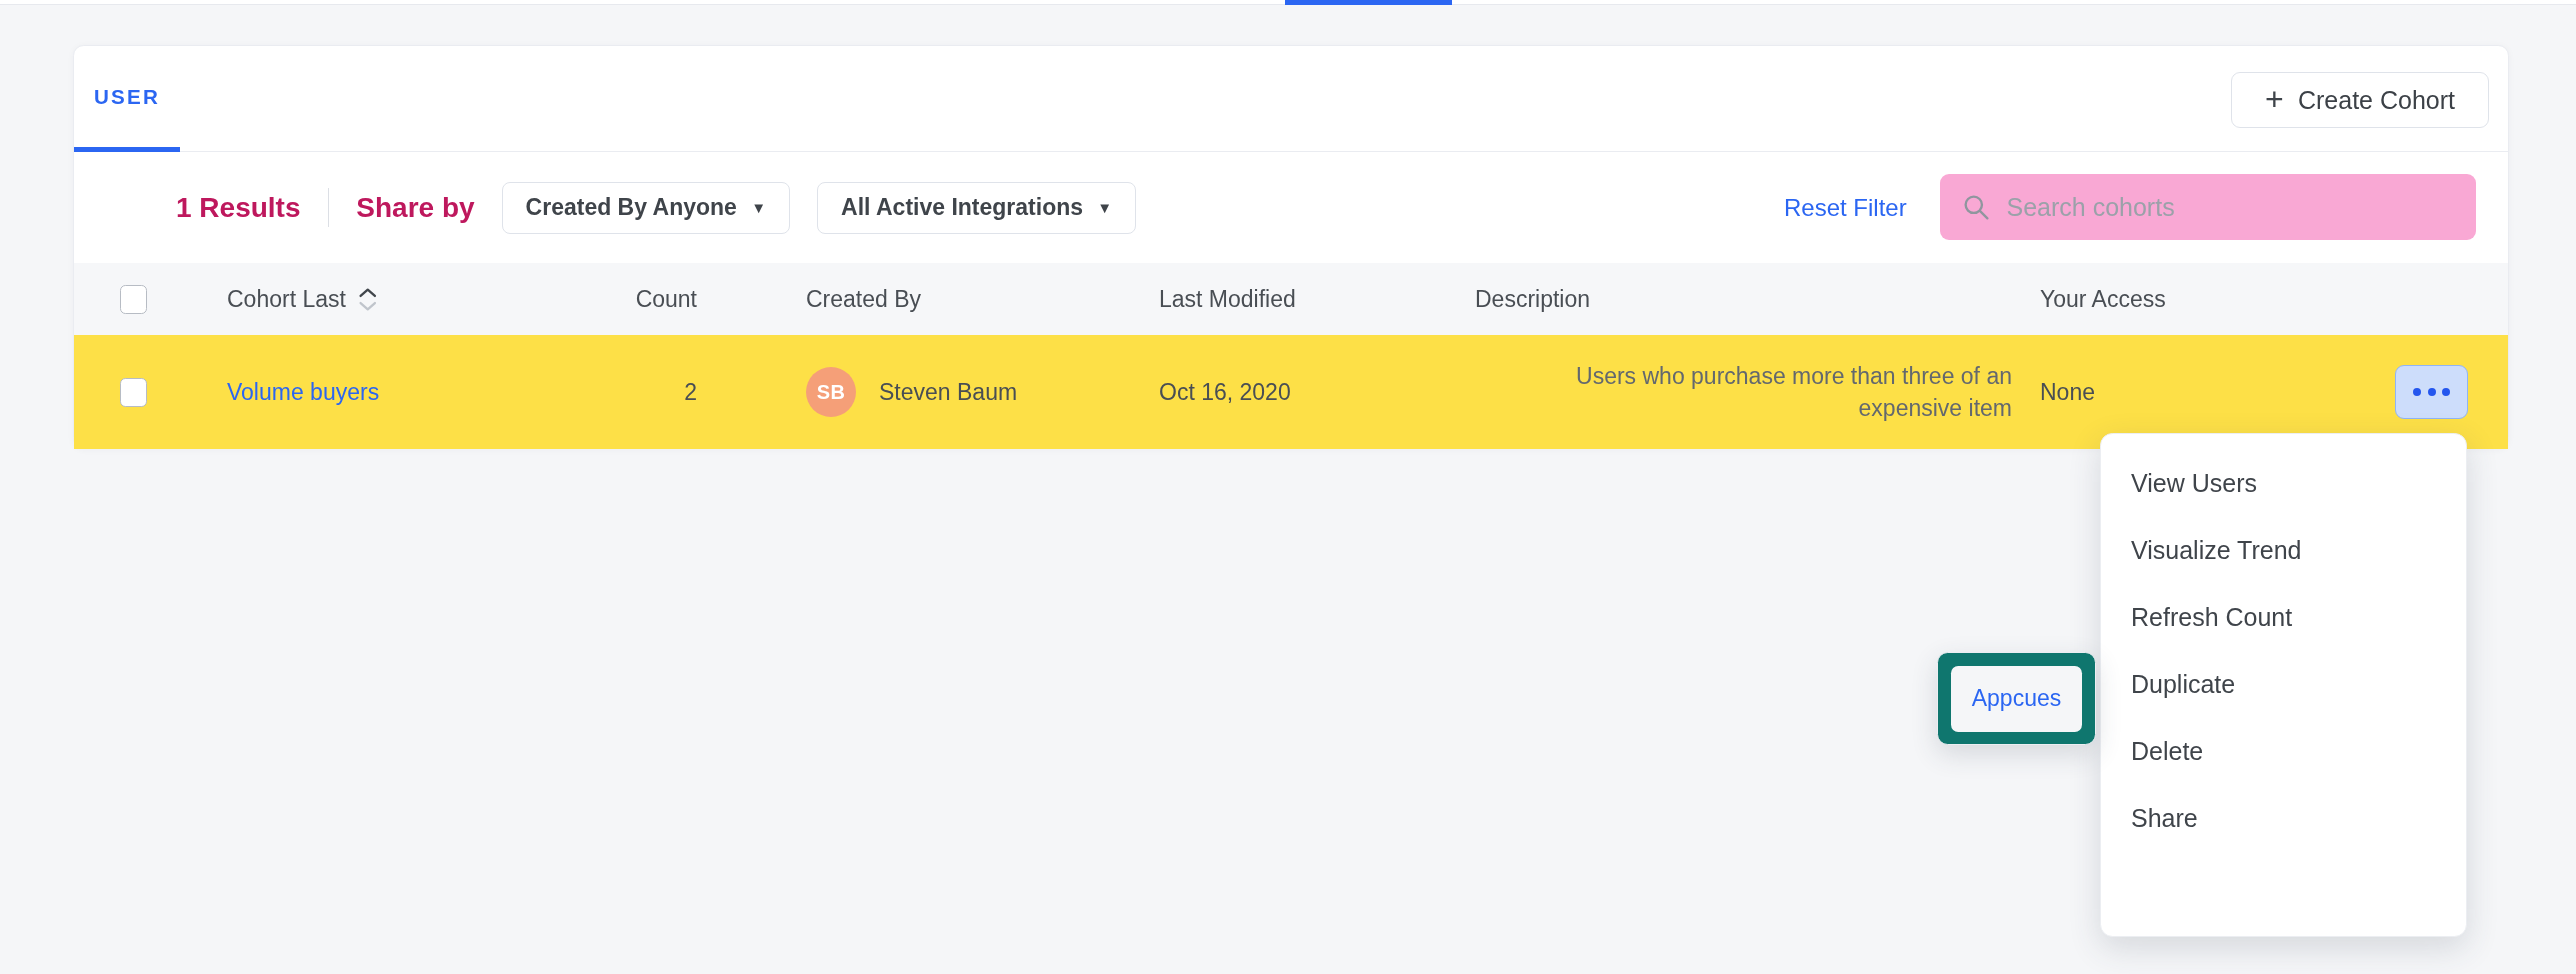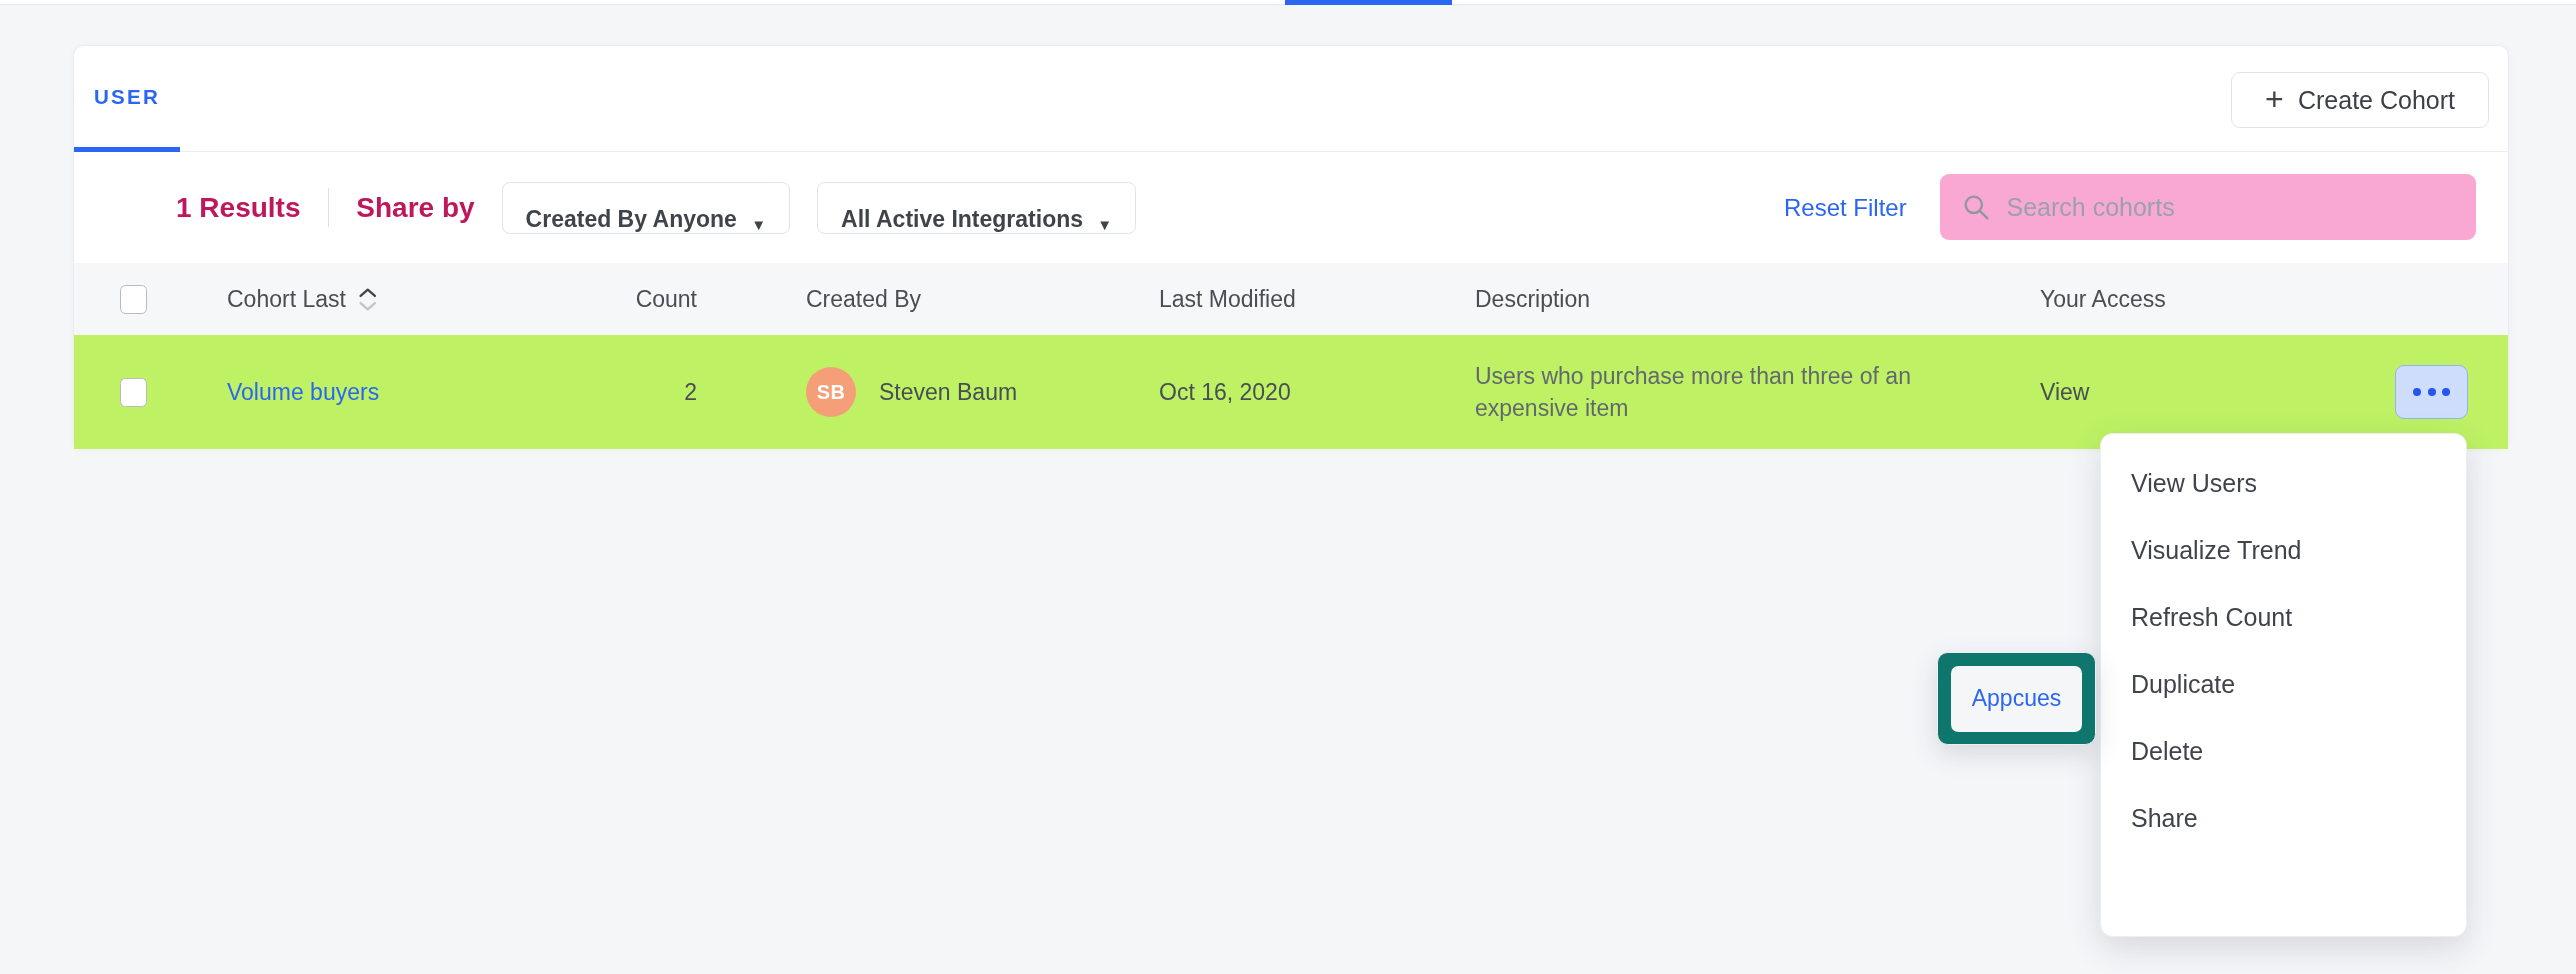--- a/index.html
+++ b/index.html
@@ -37,39 +37,39 @@
   }
   .plus-glyph { font-size:32px; font-weight:400; color:#3f444a; line-height:1; margin-top:-2.7px; }
 
   
   .filterbar { position:absolute; left:0; top:106px; width:100%; height:111px; }
   .filter-left { position:absolute; left:102px; top:0; height:111px; display:flex; align-items:center; gap:27px; }
   .results-label, .filterby-label { font-size:28px; font-weight:700; color:#be185d; white-space:nowrap; }
   .vdivider { width:1.8px; height:39px; background:#dcdfe5; }
   .dropdown-btn {
     height:52px; padding:0 23px; background:#fff; border:1.8px solid #dfe3ea; border-radius:8px;
-    display:flex; align-items:flex-end; gap:14.3px; font-size:23px; font-weight:700; color:#3f444a;
+    display:flex; align-items:center; gap:14.3px; font-size:23px; font-weight:700; color:#3f444a;
     white-space:nowrap; cursor:pointer;
   }
   .caret-down { font-size:15px; color:#3f444a; }
   .reset-link { position:absolute; left:1710px; top:0; height:111px; display:flex; align-items:center;
     color:#2b66f2; font-size:24px; cursor:pointer; white-space:nowrap; }
   .search-box {
     position:absolute; left:1866px; top:22.4px; width:536px; height:66px;
     background:#f9a8d4; border-radius:9px; display:flex; align-items:center; padding:0 21.5px; gap:16px;
   }
   .search-box input {
     border:none; outline:none; background:transparent; flex:1;
     font-family:"Liberation Sans", sans-serif; font-size:25px; color:#494e54;
   }
   .search-box input::placeholder { color:#9ba1a9; }
 
   
   .thead { position:absolute; left:0; top:217px; width:100%; height:73px; background:#f6f7f9; font-size:23px; color:#494e54; }
-  .trow  { position:absolute; left:0; top:289px; width:100%; height:114px; background:#bef264; font-size:23px; }
+  .trow  { position:absolute; left:0; top:289px; width:100%; height:114px; background:#fde047; font-size:23px;text-align:right; }
   .cell { position:absolute; top:0; height:100%; display:flex; align-items:center; }
   .col-check    { left:46px;  }
   .col-name     { left:153px; }
   .col-count    { left:502px; width:121px; justify-content:flex-end; }
   .col-creator  { left:732px; gap:23px; }
   .col-modified { left:1085px; }
   .col-desc     { left:1401px; width:537px; }
   .col-access   { left:1966px; }
   .col-actions  { left:2321px; }
   .checkbox { width:27px; height:29px; background:#fff; border:1.8px solid #b7bcc4; border-radius:5.4px; cursor:pointer; }
@@ -210,21 +210,21 @@
       </div>
       <span>Steven Baum</span>
     </div>
     <div class="cell col-modified">
       <span>Oct 16, 2020</span>
     </div>
     <div class="cell col-desc">
       <span class="desc-text">Users who purchase more than three of an expensive item</span>
     </div>
     <div class="cell col-access">
-      <span>View</span>
+      <span>None</span>
     </div>
     <div class="cell col-actions">
       <button class="more-btn">
         <span class="dot"></span>
         <span class="dot"></span>
         <span class="dot"></span>
       </button>
     </div>
   </div>
 </div>

